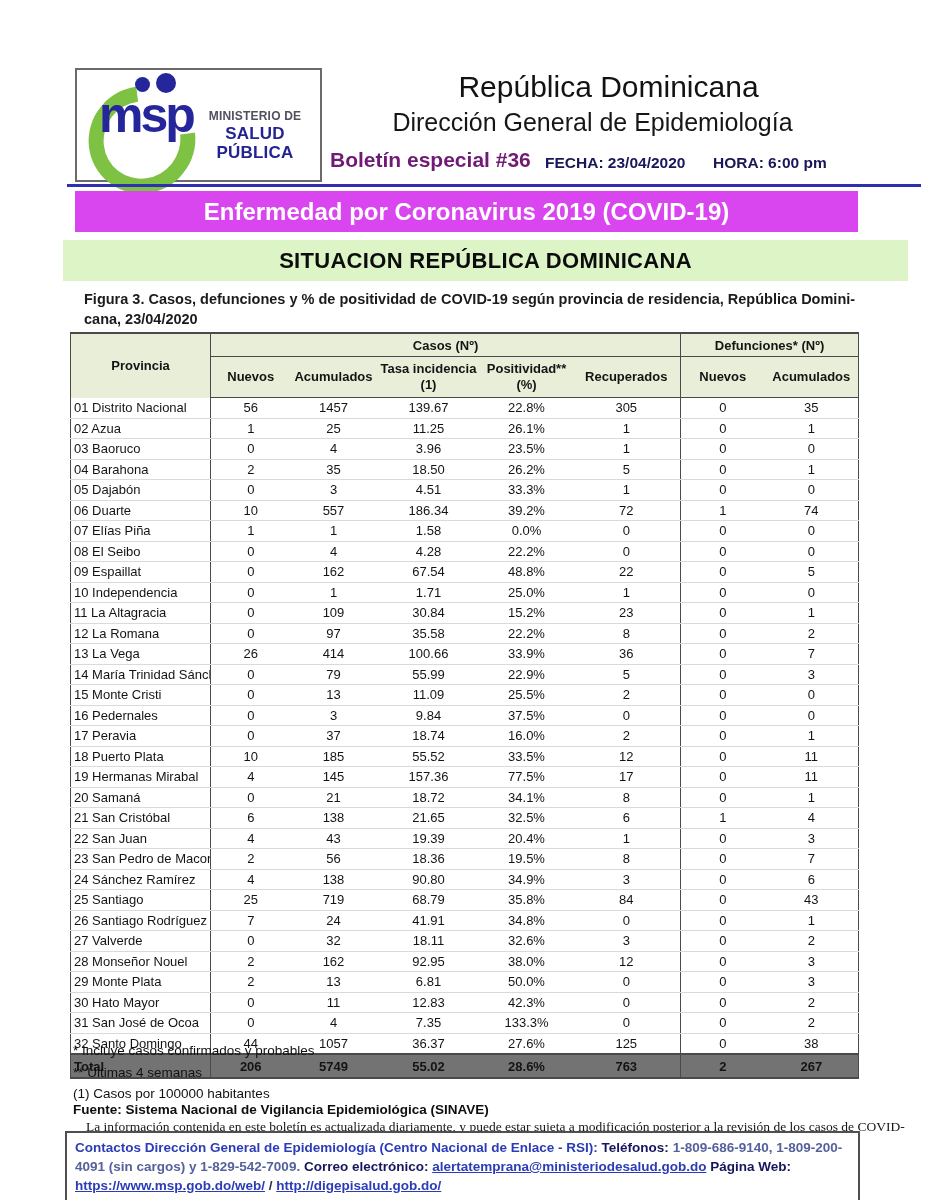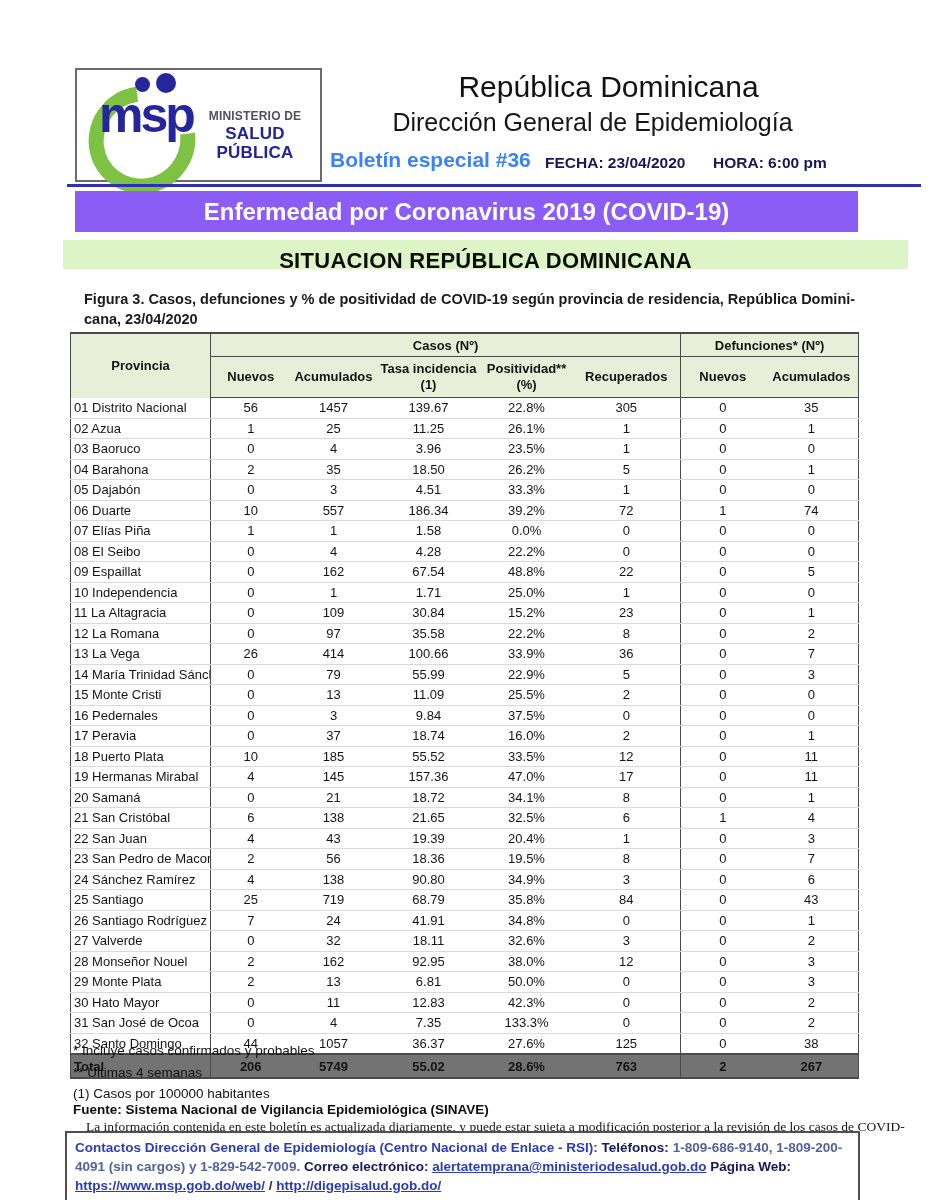--- a/index.html
+++ b/index.html
@@ -14,29 +14,29 @@
   .dot{position:absolute;background:#26269c;border-radius:50%;}
   .d1{left:58px;top:7px;width:15px;height:15px;}
   .d2{left:79px;top:3px;width:20px;height:20px;}
   .msp{position:absolute;left:22px;top:16px;font-size:50px;font-weight:bold;color:#26269c;letter-spacing:-3px;}
   .logo-text{position:absolute;left:116px;top:40px;width:124px;text-align:center;line-height:1.15;}
   .logo-min{font-size:12px;color:#50505e;font-weight:bold;letter-spacing:.2px;}
   .logo-sal{font-size:17px;color:#232394;font-weight:bold;letter-spacing:.2px;}
 
   .title{position:absolute;left:336px;top:70px;width:545px;text-align:center;font-size:30px;color:#121212;}
   .subtitle{position:absolute;left:320px;top:108px;width:545px;text-align:center;font-size:25px;color:#161616;}
-  .bulletin{position:absolute;left:330px;top:148px;font-size:21px;font-weight:bold;color:#3b82f6;}
+  .bulletin{position:absolute;left:330px;top:148px;font-size:21px;font-weight:bold;color:#701a75;}
   .fecha{position:absolute;left:545px;top:154px;font-size:15.5px;font-weight:bold;color:#17175a;}
   .hora{position:absolute;left:713px;top:154px;font-size:15.5px;font-weight:bold;color:#17175a;}
   .blue-rule{position:absolute;left:67px;top:184px;width:854px;height:3px;background:#2f2fb2;}
 
   
-  .banner-purple{position:absolute;left:75px;top:191px;width:783px;height:41px;background:#8b5cf6;
+  .banner-purple{position:absolute;left:75px;top:191px;width:783px;height:41px;background:#d946ef;
     color:#ffffff;font-size:24px;font-weight:bold;text-align:center;line-height:41px;}
-  .banner-green{position:absolute;left:63px;top:240px;width:845px;height:29px;background:#ddf5c6;
+  .banner-green{position:absolute;left:63px;top:240px;width:845px;height:41px;background:#ddf5c6;
     color:#0c0c0c;font-size:22px;font-weight:bold;text-align:center;line-height:41px;letter-spacing:.3px;}
   .caption{position:absolute;left:84px;top:289px;width:812px;font-size:14.5px;font-weight:bold;
     color:#1b1b1b;line-height:1.38;white-space:pre-line;}
 
   
   table.prov{position:absolute;left:70px;top:332px;width:788px;border-collapse:collapse;table-layout:fixed;
     font-size:13px;color:#141414;border:1.6px solid #4a4a4a;border-top-width:2.2px;border-bottom-width:2.4px;}
   table.prov th{background:#e9eed8;font-weight:bold;padding:0;text-align:center;vertical-align:middle;}
   th.grp{height:22px;border-bottom:1.6px solid #4a4a4a;margin-top:45px;}
   th.prov-h{border-right:1.6px solid #4a4a4a;}
@@ -303,21 +303,21 @@
           <td class="num">33.5%</td>
           <td class="num">12</td>
           <td class="num sep-l">0</td>
           <td class="num">11</td>
         </tr>
         <tr>
           <td class="prov">19 Hermanas Mirabal</td>
           <td class="num">4</td>
           <td class="num">145</td>
           <td class="num">157.36</td>
-          <td class="num">47.0%</td>
+          <td class="num">77.5%</td>
           <td class="num">17</td>
           <td class="num sep-l">0</td>
           <td class="num">11</td>
         </tr>
         <tr>
           <td class="prov">20 Samaná</td>
           <td class="num">0</td>
           <td class="num">21</td>
           <td class="num">18.72</td>
           <td class="num">34.1%</td>

